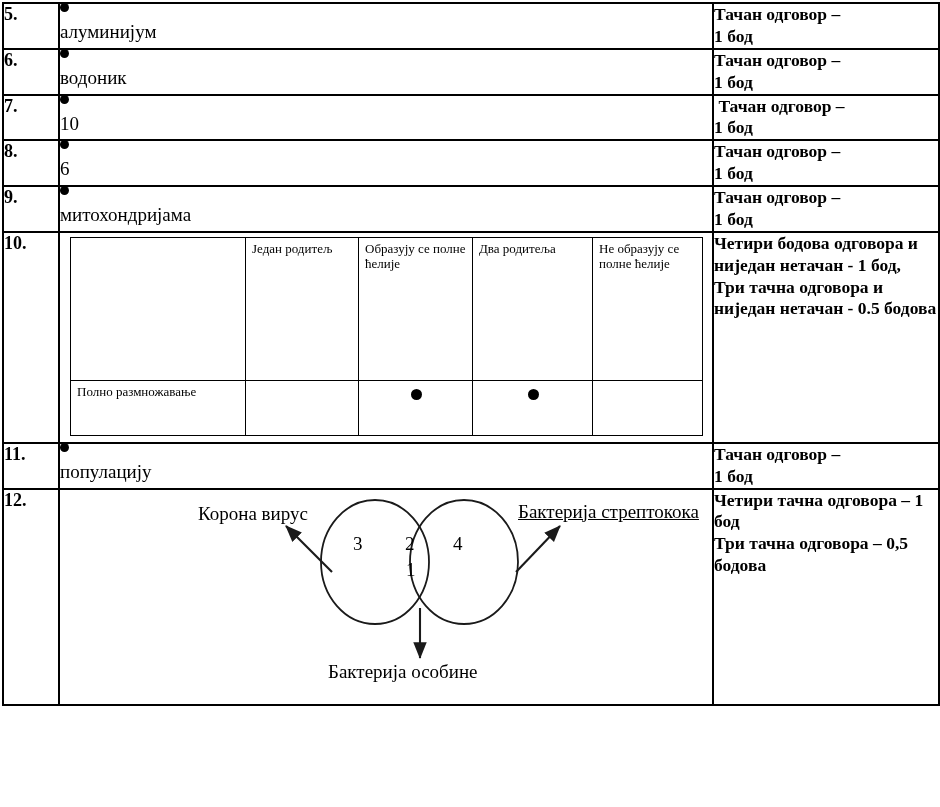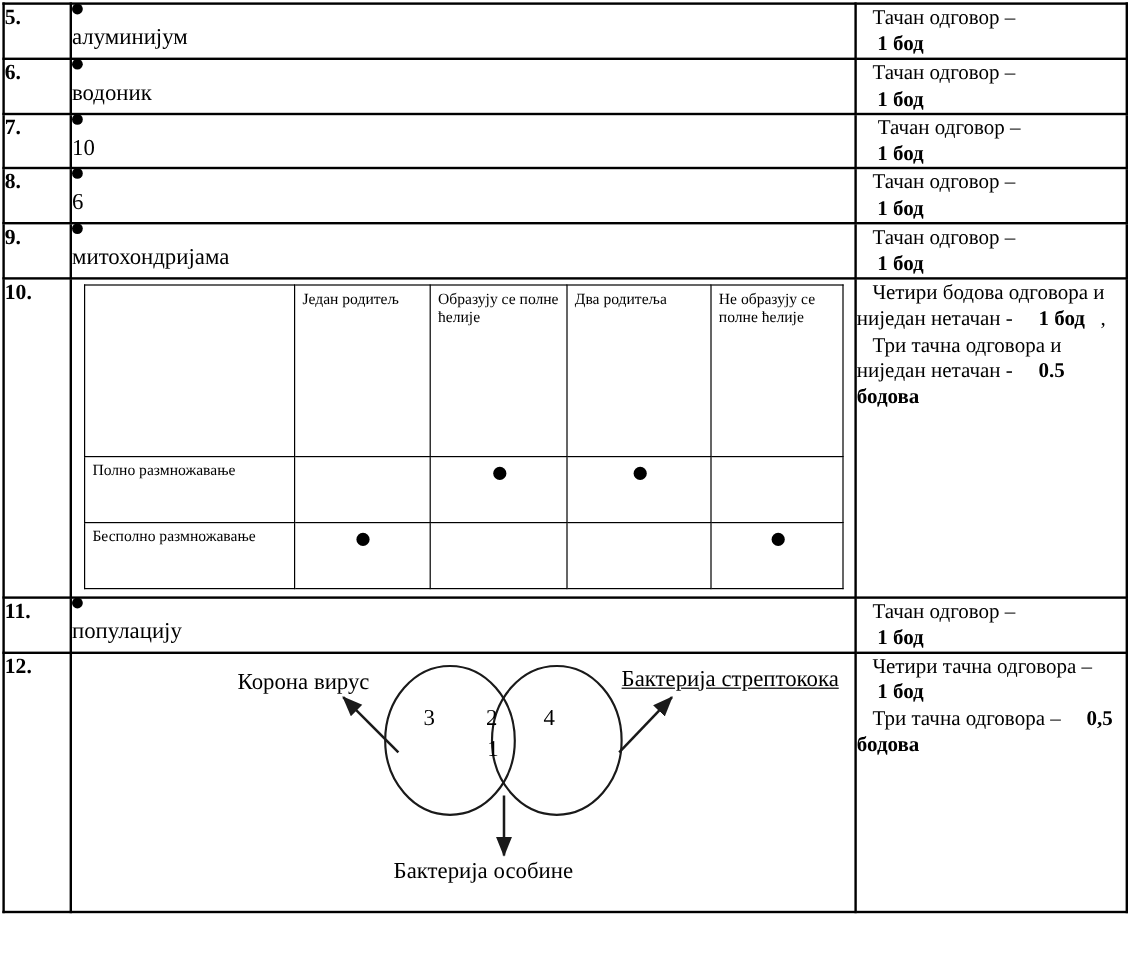--- a/index.html
+++ b/index.html
@@ -70,22 +70,22 @@
     position: relative;
     top: -1px;
   }
 
   
   td.score {
     font-size: 17.5px;
     padding: 5px 0 5px 9px;
     line-height: 1.25;
   }
-  .score-reg { font-weight: normal; margin-left: 13px; }
-  .score-bold { font-weight: bold; padding-left: 17px; }
+  .score-reg { font-weight: bold; }
+  .score-bold { font-weight: bold; }
   .score-line { white-space: pre-wrap; }
 
   
   td.ans.matrix-cell { padding: 3px 0 6px 10px; }
   table.matrix {
     border-collapse: collapse;
     table-layout: fixed;
     width: 632px;
     margin-top: 1px;
   }
@@ -244,27 +244,20 @@
                 <td class="m-head">Два родитеља</td>
                 <td class="m-head">Не образују се полне ћелије</td>
               </tr>
               <tr>
                 <td class="m-rowlabel">Полно размножавање</td>
                 <td class="m-mark"></td>
                 <td class="m-mark"><span class="m-dot"></span></td>
                 <td class="m-mark"><span class="m-dot"></span></td>
                 <td class="m-mark"></td>
               </tr>
-              <tr>
-                <td class="m-rowlabel">Бесполно размножавање</td>
-                <td class="m-mark"><span class="m-dot"></span></td>
-                <td class="m-mark"></td>
-                <td class="m-mark"></td>
-                <td class="m-mark"><span class="m-dot"></span></td>
-              </tr>
             </tbody>
           </table>
         </td>
         <td class="score">
           <span class="score-reg">Четири бодова одговора и нијeдан нетачан - </span><span class="score-bold">1 бод</span><span class="score-reg">,</span><br>
           <span class="score-reg">Три тачна одговора и нијeдан нетачан - </span><span class="score-bold">0.5 бодова</span>
         </td>
       </tr>
 
       <tr>

